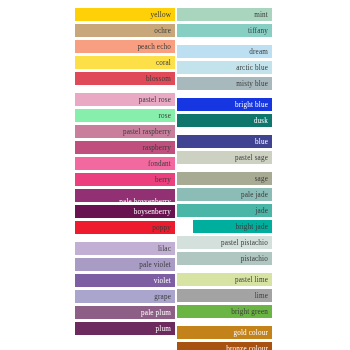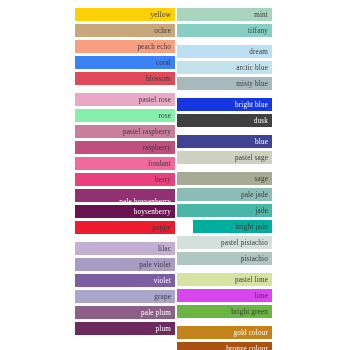--- a/index.html
+++ b/index.html
@@ -60,21 +60,21 @@
   <div class="column" id="column-left">
       <div class="swatch-row" style="background-color: rgb(253, 208, 7);">
         <span class="swatch-label" style="color: rgb(58, 58, 58);">yellow</span>
       </div>
       <div class="swatch-row" style="background-color: rgb(200, 168, 122);">
         <span class="swatch-label" style="color: rgb(58, 58, 58);">ochre</span>
       </div>
       <div class="swatch-row" style="background-color: rgb(247, 159, 128);">
         <span class="swatch-label" style="color: rgb(58, 58, 58);">peach echo</span>
       </div>
-      <div class="swatch-row" style="background-color: #3b82f6;">
+      <div class="swatch-row" style="background-color: #fde047;">
         <span class="swatch-label" style="color: rgb(58, 58, 58);">coral</span>
       </div>
       <div class="swatch-row group-end" style="background-color: rgb(224, 74, 88);">
         <span class="swatch-label" style="color: rgb(58, 58, 58);">blossom</span>
       </div>
       <div class="swatch-row" style="background-color: rgb(233, 169, 196);">
         <span class="swatch-label" style="color: rgb(58, 58, 58);">pastel rose</span>
       </div>
       <div class="swatch-row" style="background-color: #86efac;">
         <span class="swatch-label" style="color: rgb(58, 58, 58);">rose</span>
@@ -131,21 +131,21 @@
       </div>
       <div class="swatch-row" style="background-color: rgb(195, 227, 236);">
         <span class="swatch-label" style="color: rgb(58, 58, 58);">arctic blue</span>
       </div>
       <div class="swatch-row group-end" style="background-color: rgb(167, 185, 189);">
         <span class="swatch-label" style="color: rgb(58, 58, 58);">misty blue</span>
       </div>
       <div class="swatch-row" style="background-color: rgb(21, 54, 224);">
         <span class="swatch-label" style="color: rgb(255, 255, 255);">bright blue</span>
       </div>
-      <div class="swatch-row group-end" style="background-color: #404040;">
+      <div class="swatch-row group-end" style="background-color: #0f766e;">
         <span class="swatch-label" style="color: rgb(255, 255, 255);">dusk</span>
       </div>
       <div class="swatch-row" style="background-color: rgb(63, 67, 145);">
         <span class="swatch-label" style="color: rgb(255, 255, 255);">blue</span>
       </div>
       <div class="swatch-row group-end" style="background-color: rgb(205, 209, 193);">
         <span class="swatch-label" style="color: rgb(58, 58, 58);">pastel sage</span>
       </div>
       <div class="swatch-row" style="background-color: rgb(168, 171, 148);">
         <span class="swatch-label" style="color: rgb(58, 58, 58);">sage</span>
@@ -161,21 +161,21 @@
       </div>
       <div class="swatch-row" style="background-color: rgb(211, 224, 219);">
         <span class="swatch-label" style="color: rgb(58, 58, 58);">pastel pistachio</span>
       </div>
       <div class="swatch-row group-end" style="background-color: rgb(176, 198, 192);">
         <span class="swatch-label" style="color: rgb(58, 58, 58); margin-left: 17px;">pistachio</span>
       </div>
       <div class="swatch-row" style="background-color: rgb(215, 227, 163);">
         <span class="swatch-label" style="color: rgb(58, 58, 58);">pastel lime</span>
       </div>
-      <div class="swatch-row" style="background-color: #d946ef;">
+      <div class="swatch-row" style="background-color: #a3a3a3;">
         <span class="swatch-label" style="color: rgb(58, 58, 58);">lime</span>
       </div>
       <div class="swatch-row group-end" style="background-color: rgb(107, 181, 69);">
         <span class="swatch-label" style="color: rgb(58, 58, 58);">bright green</span>
       </div>
       <div class="swatch-row" style="background-color: rgb(195, 130, 26);">
         <span class="swatch-label" style="color: rgb(255, 255, 255);">gold colour</span>
       </div>
       <div class="swatch-row" style="background-color: rgb(168, 82, 18);">
         <span class="swatch-label" style="color: rgb(255, 255, 255);">bronze colour</span>

